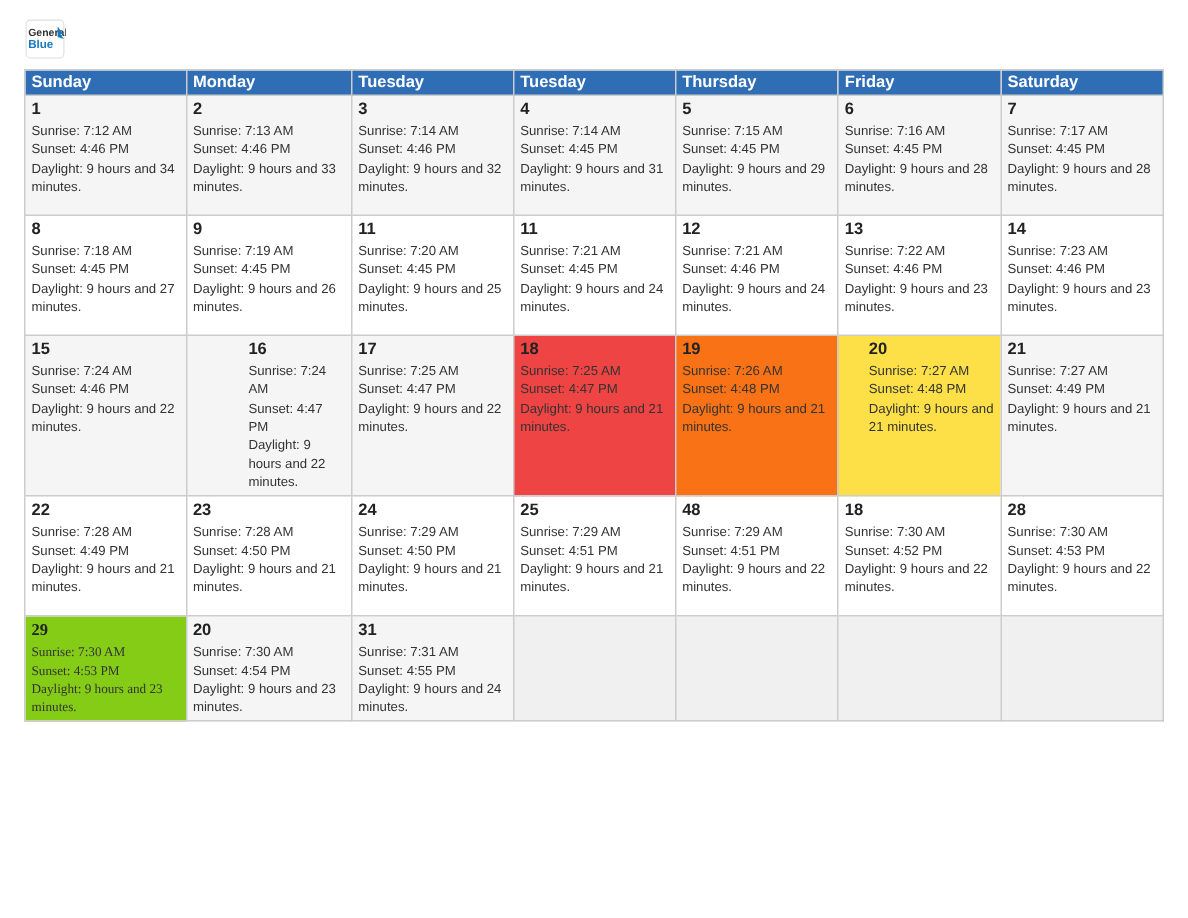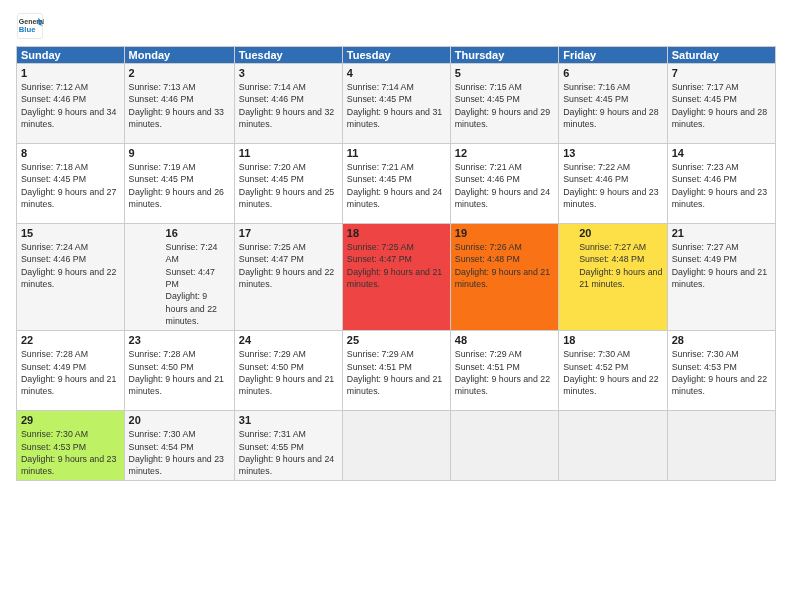--- a/index.html
+++ b/index.html
@@ -241,21 +241,21 @@
           <td style="background: rgb(255, 255, 255);">
             <span class="day-num">18</span>
 <div class="day-info">Sunrise: 7:30 AM<br>Sunset: 4:52 PM<br>Daylight: 9 hours and 22 minutes.</div>
           </td>
           <td style="background: rgb(255, 255, 255);">
             <span class="day-num">28</span>
 <div class="day-info">Sunrise: 7:30 AM<br>Sunset: 4:53 PM<br>Daylight: 9 hours and 22 minutes.</div>
           </td>
         </tr>
         <tr class="last-row">
-          <td style="background: #bef264;">
+          <td style="background: #84cc16; font-family: Liberation Serif, serif;">
             <span class="day-num">29</span>
 <div class="day-info">Sunrise: 7:30 AM<br>Sunset: 4:53 PM<br>Daylight: 9 hours and 23 minutes.</div>
           </td>
           <td style="background: rgb(245, 245, 245);">
             <span class="day-num">20</span>
 <div class="day-info">Sunrise: 7:30 AM<br>Sunset: 4:54 PM<br>Daylight: 9 hours and 23 minutes.</div>
           </td>
           <td style="background: rgb(245, 245, 245);">
             <span class="day-num">31</span>
 <div class="day-info">Sunrise: 7:31 AM<br>Sunset: 4:55 PM<br>Daylight: 9 hours and 24 minutes.</div>

